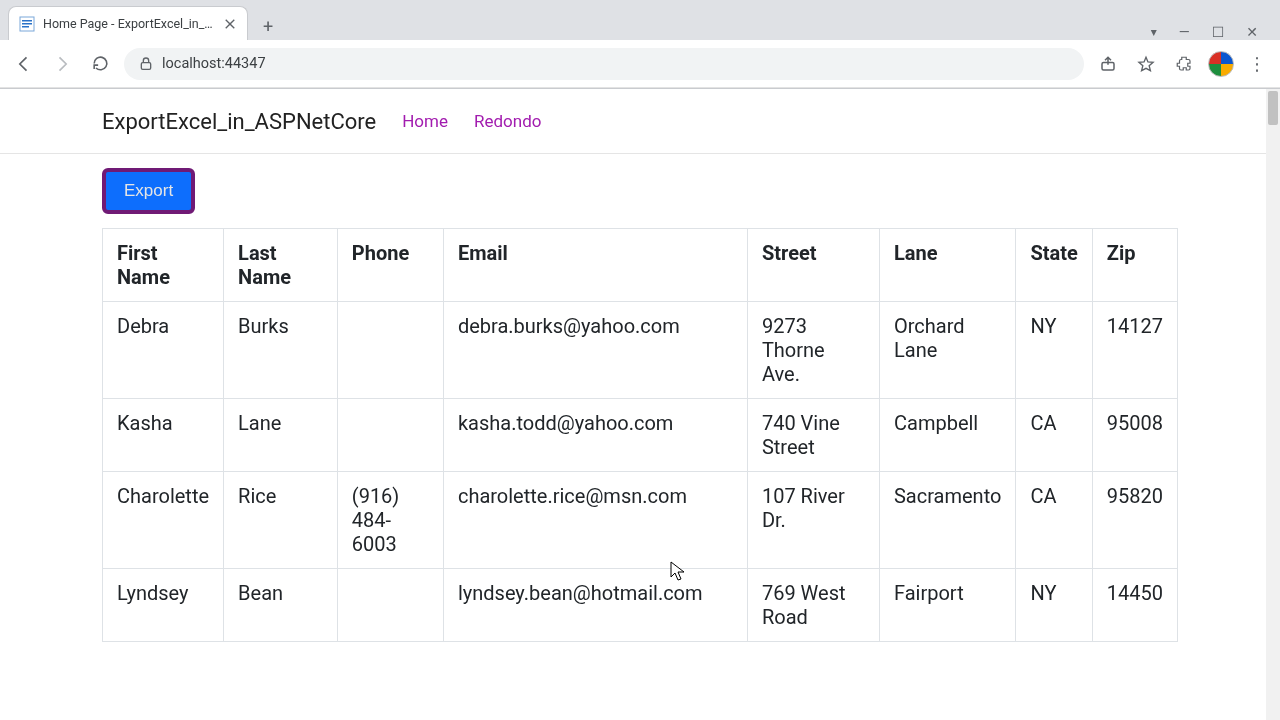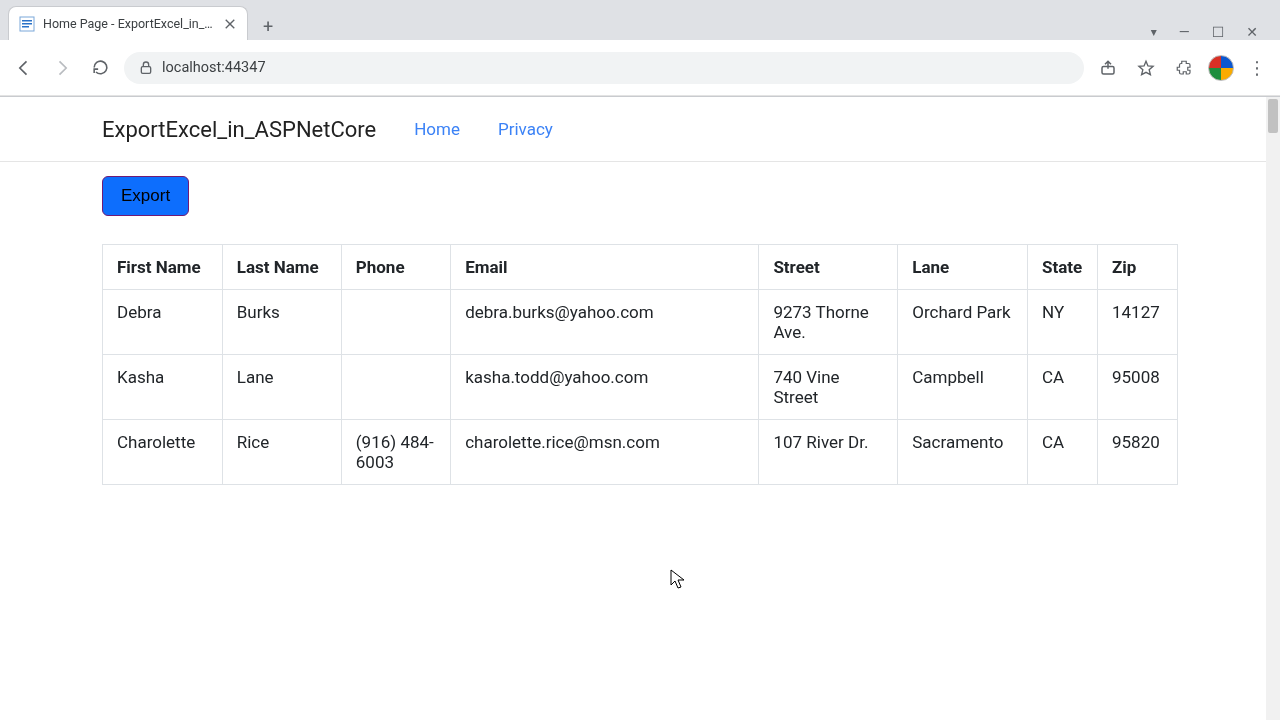--- a/index.html
+++ b/index.html
@@ -10,44 +10,44 @@
   .tab-strip { display: flex; align-items: flex-end; height: 40px; padding: 6px 8px 0 8px; }
   .tab { display: flex; align-items: center; gap: 8px; background: #fff; border-radius: 8px 8px 0 0; padding: 6px 10px; height: 34px; min-width: 230px; max-width: 240px; font-size: 12.5px; color: #3c4043; border: 1px solid #c9cbcf; border-bottom: none; }
   .tab .favicon { width: 16px; height: 16px; display: inline-flex; }
   .tab .favicon svg { width: 16px; height: 16px; }
   .tab .tab-title { flex: 1; white-space: nowrap; overflow: hidden; text-overflow: ellipsis; }
   .tab .tab-close { width: 14px; height: 14px; color: #5f6368; display: inline-flex; align-items: center; justify-content: center; cursor: pointer; }
   .new-tab { width: 28px; height: 28px; margin-left: 6px; display: inline-flex; align-items: center; justify-content: center; color: #5f6368; cursor: pointer; font-size: 18px; }
   .window-controls { margin-left: auto; display: flex; align-items: center; gap: 22px; padding-right: 14px; color: #5f6368; }
   .window-controls span { cursor: pointer; font-size: 14px; }
 
-  .toolbar { display: flex; align-items: center; gap: 10px; background: #fff; height: 56px; padding: 12px 10px; border-bottom: 1px solid #e3e3e3; }
+  .toolbar { display: flex; align-items: center; gap: 10px; background: #fff; height: 48px; padding: 12px 10px; border-bottom: 1px solid #e3e3e3; }
   .nav-btn { width: 28px; height: 28px; display: inline-flex; align-items: center; justify-content: center; color: #5f6368; cursor: pointer; }
   .nav-btn.disabled { color: #b9bcc0; cursor: default; }
   .addr-bar { flex: 1; display: flex; align-items: center; gap: 8px; background: #f1f3f4; border-radius: 20px; height: 32px; padding: 0 14px; font-size: 14.5px; color: #3c4043; }
   .addr-bar .lock { color: #5f6368; display: inline-flex; }
   .tool-icon { width: 28px; height: 28px; display: inline-flex; align-items: center; justify-content: center; color: #5f6368; cursor: pointer; }
   .avatar { width: 26px; height: 26px; border-radius: 50%; background: conic-gradient(#0b57d0 0 90deg, #f9ab00 90deg 180deg, #1e8e3e 180deg 270deg, #d93025 270deg 360deg); border: 1px solid #bbb; }
   .kebab { font-size: 18px; line-height: 1; color: #5f6368; cursor: pointer; padding: 0 4px; }
 
   
   .page-wrap { position: relative; height: calc(720px - 40px - 44px); overflow: hidden; background: #fff; }
   .page-scroll { position: absolute; right: 0; top: 0; bottom: 0; width: 14px; background: #f1f1f1; }
   .scroll-thumb { position: absolute; top: 2px; left: 2px; right: 2px; height: 34px; background: #c1c1c1; border-radius: 2px; }
 
   .navbar-area { border-bottom: 1px solid #e5e5e5; background: #fff; }
   .container { max-width: 1100px; margin: 0 auto; padding: 0 12px; }
-  .navbar { display: flex; align-items: center; height: 64px; gap: 38px; }
+  .navbar { display: flex; align-items: center; height: 64px; gap: 26px; }
   .brand { font-size: 22px; color: #222; text-decoration: none; }
-  .nav-link { font-size: 17px; color: #3b82f6; text-decoration: none; }
+  .nav-link { font-size: 17px; color: #a21caf; text-decoration: none; }
 
   .content { padding-top: 14px; }
-  .btn-export { display: inline-block; background: #0d6efd; color: #000000; border: 1px solid #701a75; border-radius: 6px; padding: 9px 18px; font-size: 17px; cursor: pointer; margin-bottom: 28px; }
-
-  table.data { width: 100%; border-collapse: collapse; font-size: 17px; color: #212529; }
+  .btn-export { display: inline-block; background: #0d6efd; color: #e5e5e5; border: 4px solid #701a75; border-radius: 6px; padding: 9px 18px; font-size: 17px; cursor: pointer; margin-bottom: 14px; }
+
+  table.data { width: 100%; border-collapse: collapse; font-size: 20px; color: #212529; }
   table.data th, table.data td { border: 1px solid #dee2e6; padding: 12px 14px; text-align: left; vertical-align: top; }
   table.data th { font-weight: 700; background: #fff; }
 
   .cursor-overlay { position: absolute; left: 670px; top: 472px; pointer-events: none; }
   .cursor-overlay svg { width: 16px; height: 20px; }
 
   
   col.c-first { width: 120px; }
   col.c-last  { width: 120px; }
   col.c-phone { width: 110px; }
@@ -135,21 +135,21 @@
   </div>
 </div>
 
 <div class="page-wrap">
 
   <div class="navbar-area">
     <div class="container">
       <div class="navbar">
         <a class="brand">ExportExcel_in_ASPNetCore</a>
         <a class="nav-link">Home</a>
-        <a class="nav-link">Privacy</a>
+        <a class="nav-link">Redondo</a>
       </div>
     </div>
   </div>
 
   <div class="container content">
     <button class="btn-export">Export</button>
 
     <table class="data">
       <colgroup>
         <col class="c-first">
@@ -173,21 +173,21 @@
           <th>Zip</th>
         </tr>
       </thead>
       <tbody id="table-body">
           <tr>
             <td>Debra</td>
             <td>Burks</td>
             <td></td>
             <td>debra.burks@yahoo.com</td>
             <td>9273 Thorne Ave.</td>
-            <td>Orchard Park</td>
+            <td>Orchard Lane</td>
             <td>NY</td>
             <td>14127</td>
           </tr>
           <tr>
             <td>Kasha</td>
             <td>Lane</td>
             <td></td>
             <td>kasha.todd@yahoo.com</td>
             <td>740 Vine Street</td>
             <td>Campbell</td>
@@ -197,20 +197,30 @@
           <tr>
             <td>Charolette</td>
             <td>Rice</td>
             <td>(916) 484-6003</td>
             <td>charolette.rice@msn.com</td>
             <td>107 River Dr.</td>
             <td>Sacramento</td>
             <td>CA</td>
             <td>95820</td>
           </tr>
+          <tr>
+            <td>Lyndsey</td>
+            <td>Bean</td>
+            <td></td>
+            <td>lyndsey.bean@hotmail.com</td>
+            <td>769 West Road</td>
+            <td>Fairport</td>
+            <td>NY</td>
+            <td>14450</td>
+          </tr>
         </tbody>
     </table>
   </div>
 
   <div class="cursor-overlay">
     <svg viewBox="0 0 16 20">
         <path d="M1 1l0 15 4-4 3 7 3-1-3-7 6 0z" fill="#fff" stroke="#000" stroke-width="1"></path>
       </svg>
   </div>
 

